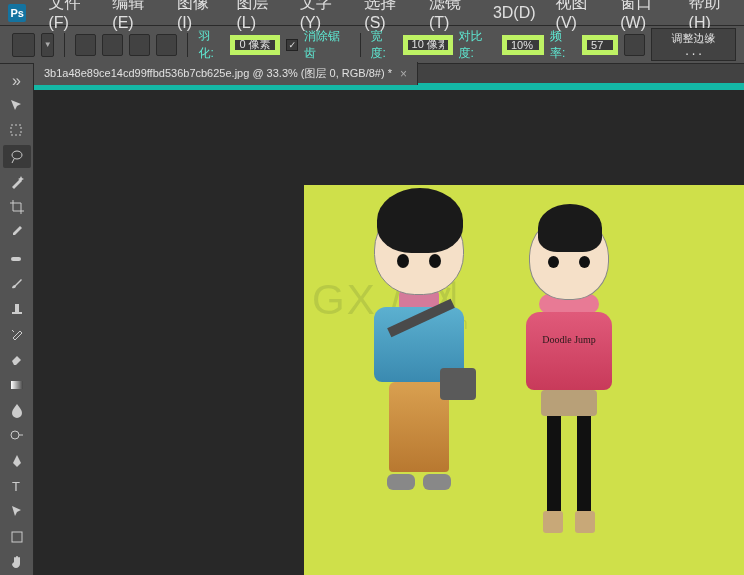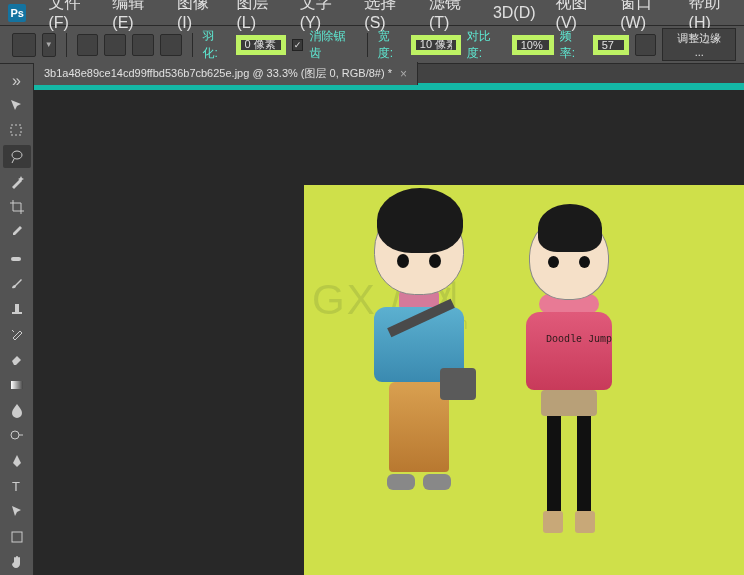--- a/index.html
+++ b/index.html
@@ -10,21 +10,21 @@
 .menu-item { color: #e0e0e0; font-size: 16px; padding: 2px 10px; cursor: default; }
 
 .options-bar { background: #535353; height: 38px; display: flex; align-items: center; padding-left: 12px; border-bottom: 1px solid #2a2a2a; gap: 6px; }
 .tool-preset { width: 24px; height: 24px; background: #424242; border: 1px solid #2a2a2a; border-radius: 2px; }
 .tool-preset-arrow { width: 14px; height: 24px; background: #424242; border: 1px solid #2a2a2a; border-radius: 2px; display: flex; align-items: center; justify-content: center; color: #aaa; font-size: 8px; }
 .sep { width: 1px; height: 24px; background: #2a2a2a; margin: 0 4px; }
 .sel-icon { width: 22px; height: 22px; background: #424242; border: 1px solid #2a2a2a; border-radius: 2px; }
 .opt-label { color: #5eead4; font-size: 12px; }
 .opt-input { background: #3a3a3a; border: 5px solid #bef264; color: #e0e0e0; font-size: 11px; height: 20px; padding: 0 4px; width: 50px; }
 .opt-check { width: 12px; height: 12px; background: #3a3a3a; border: 1px solid #222; display: inline-flex; align-items: center; justify-content: center; color: #e0e0e0; font-size: 9px; }
-.refine-btn { background: #424242; border: 1px solid #2a2a2a; color: #e0e0e0; font-size: 11px; padding: 2px 8px; margin-left: auto; margin-right: 8px; }
+.refine-btn { background: #424242; border: 1px solid #2a2a2a; color: #e0e0e0; font-size: 11px; padding: 2px 8px; margin-left: auto; margin-right: 8px; font-family: Liberation Mono, monospace; }
 
 .workspace { display: flex; height: calc(575px - 64px); }
 
 .toolbox { width: 34px; background: #535353; border-right: 1px solid #2a2a2a; display: flex; flex-direction: column; padding-top: 4px; }
 .tool { width: 28px; height: 24px; margin: 1px auto; display: flex; align-items: center; justify-content: center; color: #ccc; cursor: default; border-radius: 2px; }
 .tool.active { background: #3a3a3a; }
 .tool svg { width: 16px; height: 16px; }
 
 .doc-area { flex: 1; display: flex; flex-direction: column; background: #282828; }
 .tab-bar { height: 26px; display: flex; align-items: center; background: #424242; border-bottom: 7px solid #14b8a6; }
@@ -49,21 +49,21 @@
 .collar { width: 40px; height: 18px; background: #d47a9a; margin: -4px auto 0; border-radius: 4px; }
 .body1 { width: 90px; height: 75px; background: linear-gradient(#5cb0d0,#3a8ab0); margin: -2px auto 0; border-radius: 12px 12px 8px 8px; position: relative; }
 .strap { position: absolute; top: 6px; left: 12px; width: 70px; height: 10px; background: #4a4a4a; transform: rotate(-25deg); }
 .bag { position: absolute; right: -12px; bottom: -18px; width: 36px; height: 32px; background: #5a5a5a; border-radius: 4px; }
 .pants1 { width: 60px; height: 90px; background: linear-gradient(#d9a050,#b87830); margin: 0 auto; border-radius: 6px 6px 4px 4px; }
 .shoes1 { width: 64px; height: 18px; margin: 2px auto 0; display: flex; justify-content: space-between; }
 .shoe { width: 28px; height: 16px; background: #888; border-radius: 6px; }
 
 .body2 { width: 86px; height: 78px; background: linear-gradient(#e05a7a,#c83a5a); margin: -2px auto 0; border-radius: 14px 14px 8px 8px; position: relative; }
 .hood { width: 60px; height: 20px; background: #e87a95; margin: -6px auto 0; border-radius: 10px; }
-.body2-txt { position: absolute; top: 22px; left: 0; right: 0; text-align: right; font-size: 10px; font-family: Liberation Mono, monospace; color: #2a1a1a; line-height: 1.1; }
+.body2-txt { position: absolute; top: 22px; left: 0; right: 0; text-align: center; font-size: 10px; font-family: Liberation Serif, serif; color: #2a1a1a; line-height: 1.1; }
 .shorts { width: 56px; height: 26px; background: #b8a078; margin: 0 auto; border-radius: 4px; }
 .legs2 { width: 44px; margin: 0 auto; display: flex; justify-content: space-between; }
 .leg2 { width: 14px; height: 95px; background: #111; }
 .boots { width: 52px; margin: 0 auto; display: flex; justify-content: space-between; }
 .boot { width: 20px; height: 22px; background: #c8a878; border-radius: 3px; }
 
 .watermark { position: absolute; top: 87px; left: 8px; font-size: 42px; font-weight: normal; color: rgba(140,160,60,0.35); letter-spacing: 2px; }
 .watermark2 { position: absolute; top: 130px; left: 120px; font-size: 16px; color: rgba(140,160,60,0.3); letter-spacing: 3px; }
 </style>
 </head>

